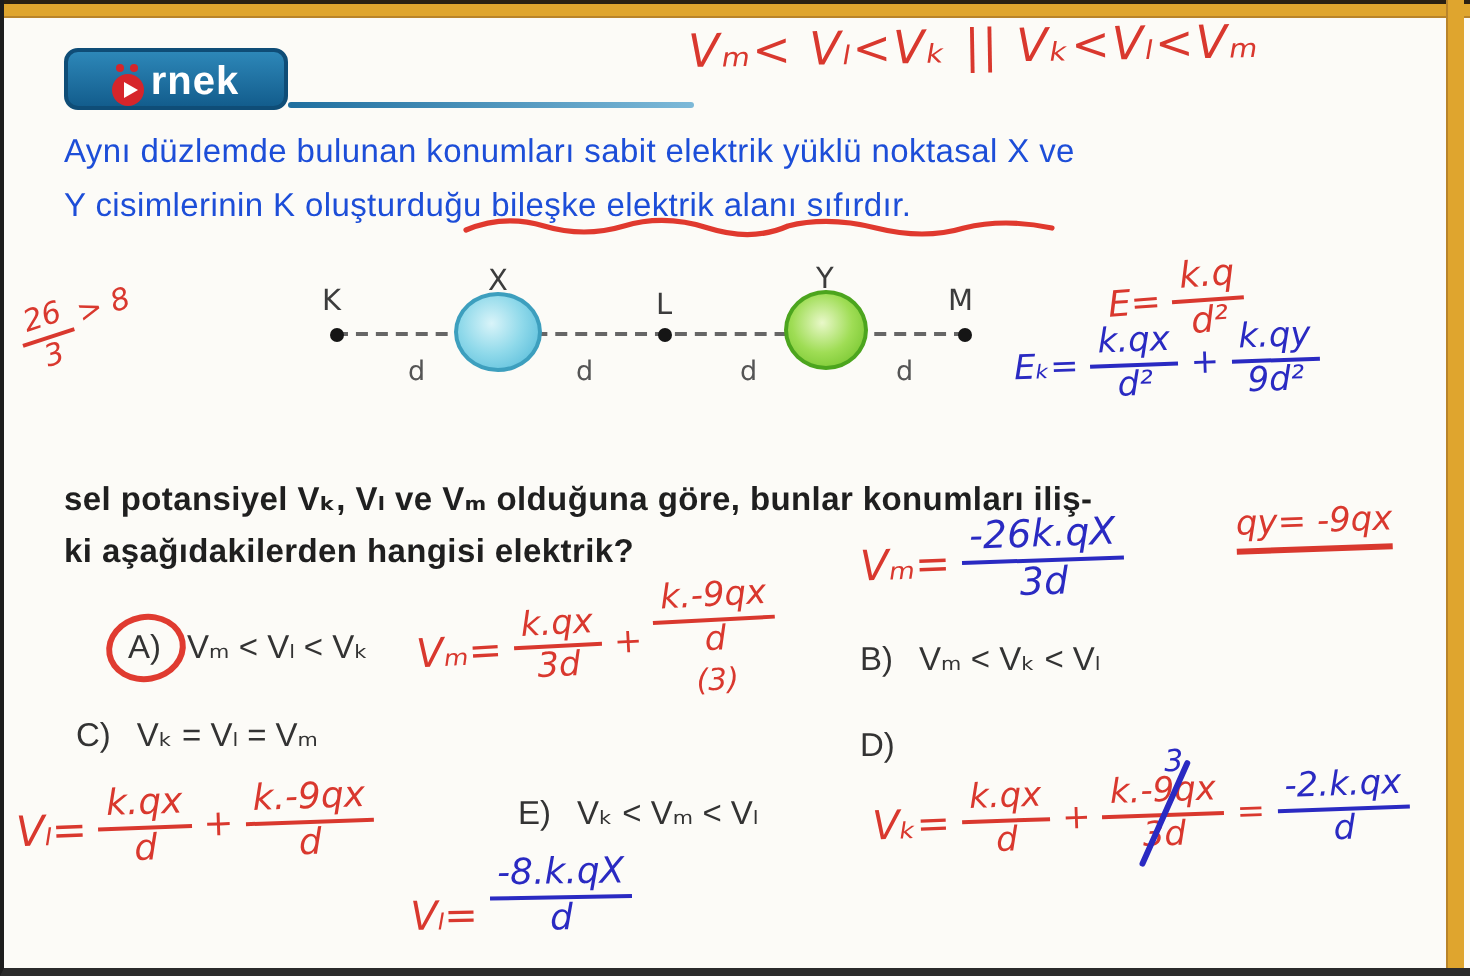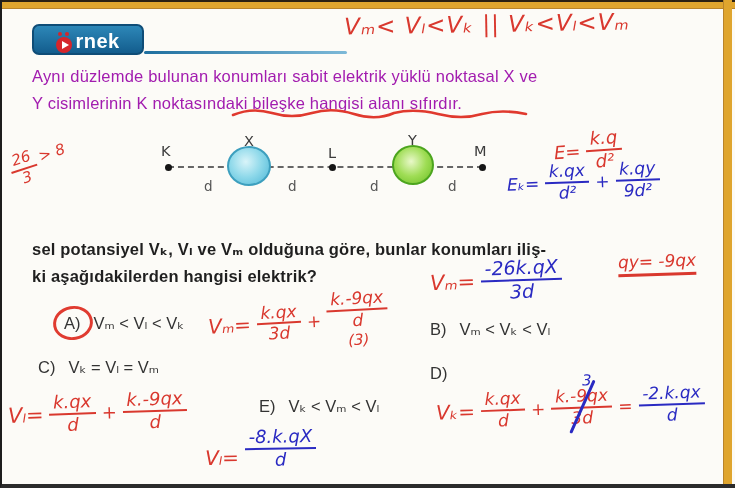--- a/index.html
+++ b/index.html
@@ -23,21 +23,21 @@
   .icon-wrap { position:relative; width:16px; height:16px; margin-top:2px; }
   .play-circle { width:16px; height:16px; border-radius:50%; background:#d6252b;
     display:flex; align-items:center; justify-content:center; }
   .play-tri { width:0; height:0; border-left:7px solid #fff;
     border-top:4.5px solid transparent; border-bottom:4.5px solid transparent; margin-left:2px; }
   .uml { position:absolute; width:4px; height:4px; border-radius:50%; background:#d6252b; top:-5px; }
   .uml.u1 { left:2px; } .uml.u2 { left:9px; }
   .badge-rule { left:142px; top:51px; width:203px; height:3px;
     background:linear-gradient(90deg,#1f6f9f,#7db9d8); border-radius:2px; }
   
-  .ptext { color:#a21caf; font-size:16.5px; letter-spacing:.2px; white-space:nowrap; }
+  .ptext { color:#1d4ed8; font-size:16.5px; letter-spacing:.2px; white-space:nowrap; }
   .qtext { color:#1f1f1f; font-size:16.5px; font-weight:bold; letter-spacing:.2px; white-space:nowrap; }
   
   .hw { font-family:"DejaVu Sans",sans-serif; font-style:italic; white-space:nowrap; }
   .hw-red  { color:#d9382e; }
   .hw-blue { color:#2a2ac2; }
   .red  { color:#d9382e; }
   .blue { color:#2a2ac2; }
   .eq { display:flex; align-items:center; gap:6px; }
   .frac { display:inline-block; vertical-align:middle; text-align:center; line-height:1.05; }
   .frac .num { display:block; padding:0 4px 1px; }
@@ -86,21 +86,21 @@
           <span class="play-tri"></span>
         </span>
     </span>
     <span>rnek</span>
   </div>
   <div class="abs badge-rule"></div>
 
   <div class="abs hw hw-red" style="left:342px; top:11px; font-size:23px; letter-spacing:1px; transform:rotate(-1deg);">Vₘ&lt; Vₗ&lt;Vₖ  ||  Vₖ&lt;Vₗ&lt;Vₘ</div>
 
   <div class="abs ptext" style="left:30px; top:67px;">Aynı düzlemde bulunan konumları sabit elektrik yüklü noktasal X ve</div>
-  <div class="abs ptext" style="left:30px; top:94px;">Y cisimlerinin K noktasındaki bileşke hangisi alanı sıfırdır.</div>
+  <div class="abs ptext" style="left:30px; top:94px;">Y cisimlerinin K oluşturduğu bileşke elektrik alanı sıfırdır.</div>
   <svg class="abs" style="left:228px; top:104px;" width="300" height="16" viewBox="0 0 300 16">
     <path d="M3,11 Q22,3 42,9 T82,9 Q102,3 124,10 T164,9 Q184,4 208,10 T252,10 Q272,5 296,10" fill="none" stroke="#e0392e" stroke-width="2.6" stroke-linecap="round"></path>
   </svg>
 
   <div class="abs hw hw-red eq" style="left:8px; top:146px; font-size:15px; gap:4px; transform:rotate(-18deg);">
     <span class="frac">
         <span class="num">26</span>
         <span class="den">3</span>
       </span>
     <span style="position:relative; top:-7px;">&gt; 8</span>

